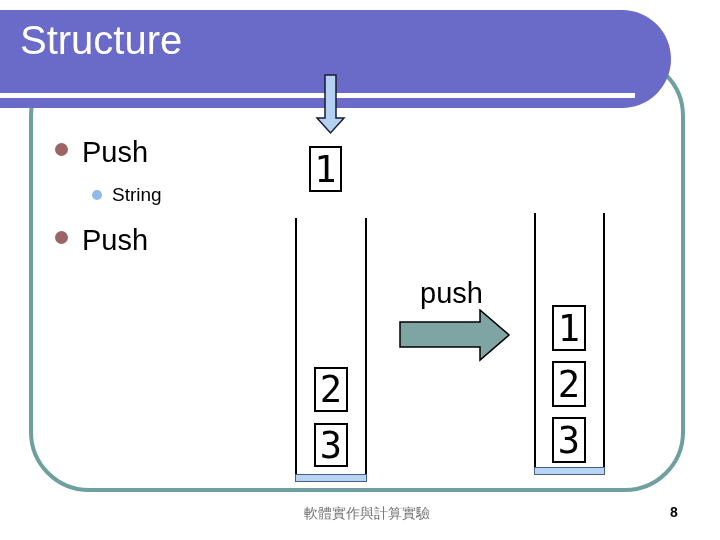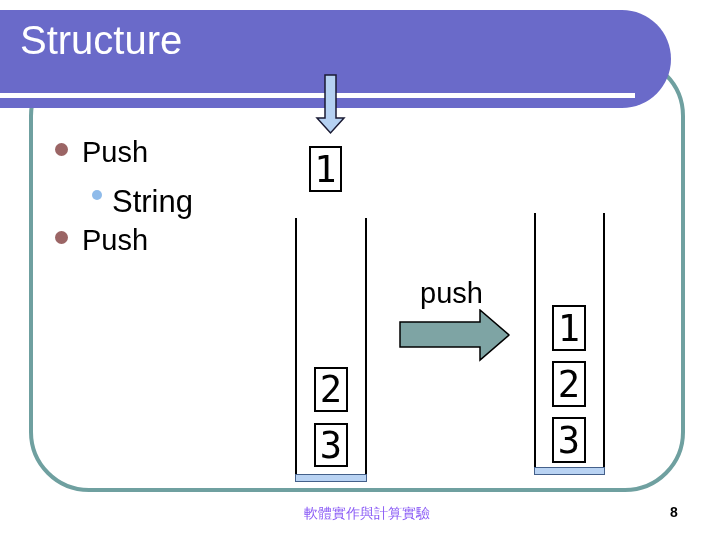--- a/index.html
+++ b/index.html
@@ -22,21 +22,21 @@
     background:#ffffff;z-index:3;
   }
   .slide-title{
     position:absolute;left:20px;top:18px;z-index:4;
     font-size:40px;color:#ffffff;letter-spacing:0px;
   }
   .dot{position:absolute;border-radius:50%;z-index:4;}
   .dot-l1{width:13px;height:13px;background:#9B6565;}
   .dot-l2{width:10px;height:10px;background:#8FBBEA;}
   .label-l1{position:absolute;font-size:29px;color:#000;z-index:4;}
-  .label-l2{position:absolute;font-size:31px;color:#000;z-index:4;}
+  .label-l2{position:absolute;font-size:19px;color:#000;z-index:4;}
   
   .arrow-svg{position:absolute;z-index:5;}
   
   .box{
     position:absolute;background:#ffffff;border:2px solid #000000;
     display:flex;align-items:center;justify-content:center;
     font-family:"DejaVu Sans Mono",monospace;font-size:37px;color:#000;
     box-sizing:border-box;z-index:5;
   }
   
@@ -46,21 +46,21 @@
     border-left:2px solid #000;border-right:2px solid #000;
   }
   .stack-base{
     position:absolute;left:0;box-sizing:border-box;height:8px;
     background:#B9D3F3;border:1px solid #44608A;z-index:5;
   }
   
   .push-label{position:absolute;left:420px;top:277px;font-size:29px;color:#000;z-index:5;}
   
   .footer-text{
-    position:absolute;left:304px;top:505px;font-size:14px;color:#8b5cf6;
+    position:absolute;left:304px;top:505px;font-size:14px;color:#737373;
     font-family:"DejaVu Sans",sans-serif;z-index:4;
   }
   .page-number{
     position:absolute;left:670px;top:504px;font-size:14px;font-weight:bold;
     color:#000;z-index:4;
   }
 </style>
 </head>
 <body>
 

